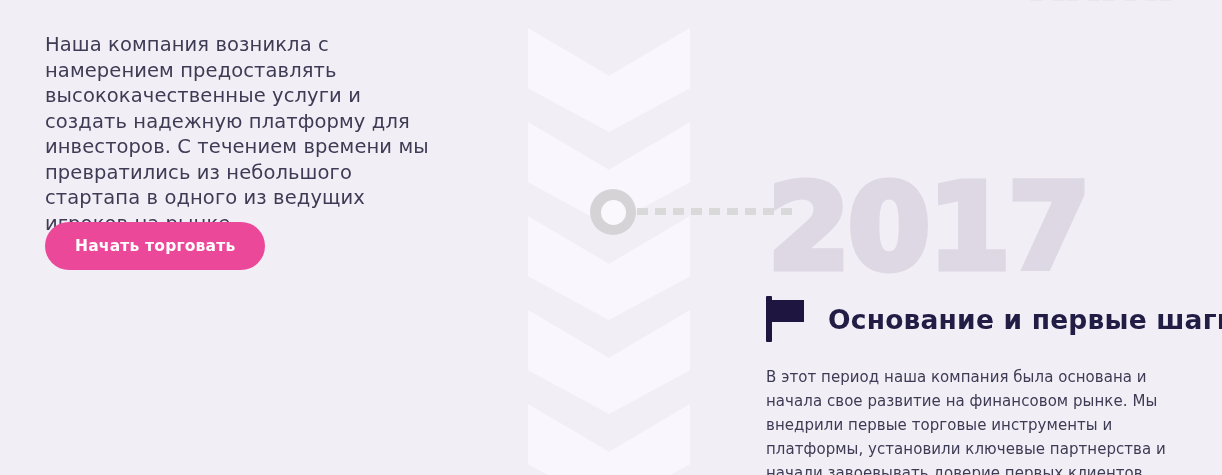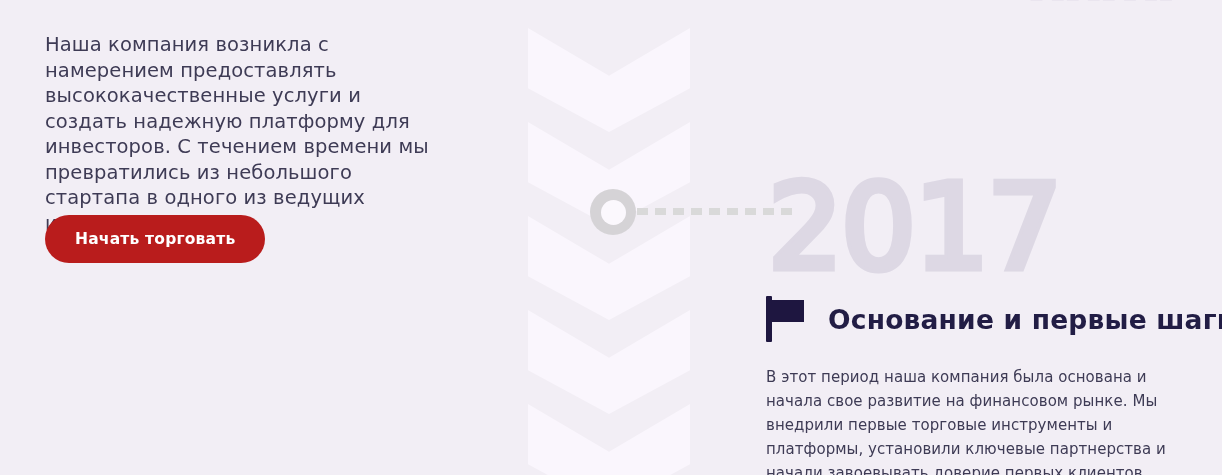--- a/index.html
+++ b/index.html
@@ -48,21 +48,21 @@
     clip-path: polygon(0 0, 50% 46%, 100% 0, 100% 58%, 50% 100%, 0 58%);
   }
 
   
   .year-watermark {
     position: absolute;
     left: 768px;
     top: 168px;
     font-family: "DejaVu Sans", sans-serif;
     font-size: 118px;
-    font-weight: 400;
+    font-weight: 700;
     line-height: 1;
     letter-spacing: -2px;
     color: #ddd8e4;
     -webkit-text-stroke: 7px #ddd8e4;
     paint-order: stroke fill;
     user-select: none;
     white-space: nowrap;
   }
 
   
@@ -106,26 +106,26 @@
   }
   .intro-text {
     font-size: 19.5px;
     line-height: 25.5px;
     color: #3e3b55;
     letter-spacing: .1px;
   }
   .cta-button {
     position: absolute;
     left: 45px;
-    top: 215px;
+    top: 222px;
     height: 48px;
     padding: 0 30px;
     border: none;
     border-radius: 999px;
-    background: #b91c1c;
+    background: #ec4899;
     color: #ffffff;
     font-family: "DejaVu Sans", "Liberation Sans", sans-serif;
     font-size: 15.5px;
     font-weight: 700;
     letter-spacing: .2px;
     cursor: pointer;
     display: flex;
     align-items: center;
     justify-content: center;
   }

